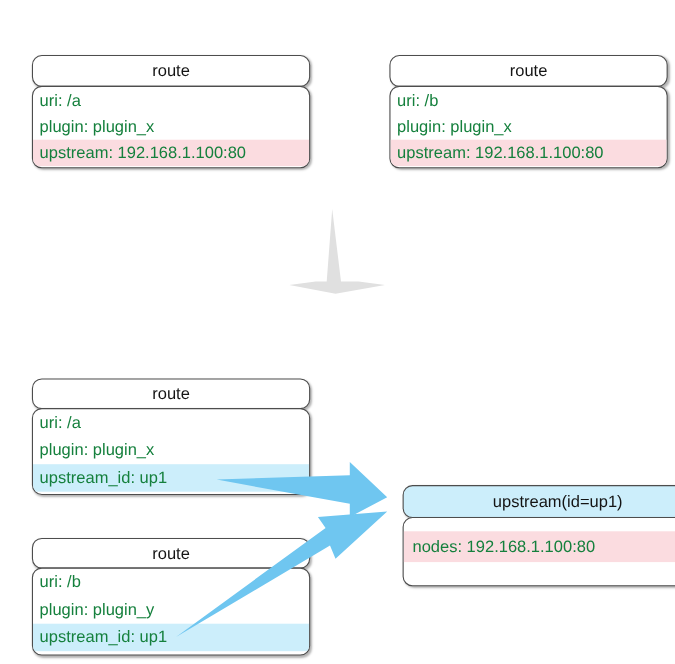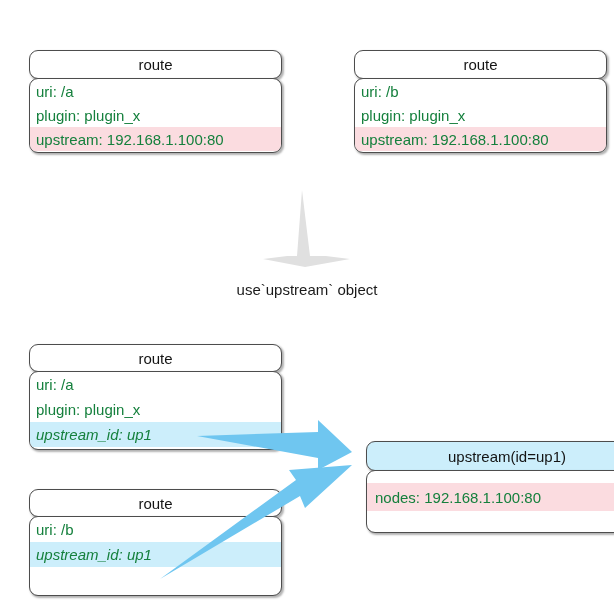--- a/index.html
+++ b/index.html
@@ -53,21 +53,21 @@
   .row {
     box-sizing: border-box;
     padding-left: 6px;
     font-size: 15px;
     color: #15803d;
     display: flex;
     align-items: center;
     white-space: pre;
   }
   .row.pink { background: #fbdce0; }
-  .row.blue { background: #cceefb; font-style: italic; }
+  .row.blue { background: #cceefb; }
   .hdr-blue { background: #cceefb; }
 
   
   #route-a        { left: 13px;  top: 50px; }
   #route-a .ent-header { width: 253px; height: 29px; }
   #route-a .ent-body   { width: 253px; height: 75px; top: 28px; }
 
   #route-b        { left: 338px; top: 50px; }
   #route-b .ent-header { width: 253px; height: 29px; }
   #route-b .ent-body   { width: 253px; height: 75px; top: 28px; }
@@ -95,21 +95,20 @@
     width: 614px; height: 604px;
     pointer-events: none;
   }
 </style>
 </head>
 <body>
 
 <div id="canvas">
 
 
-  <div class="caption" id="caption-mid">use`upstream` object</div>
 
   <svg class="overlay">
     <polygon points="304,190 312,256 328,256 352,259 307,267 265,259 289,256 299,256" fill="#e0e0e0" transform="translate(-2,0)"></polygon>
   </svg>
 
   <div class="entity" id="route-a">
     <div class="ent-header">route</div>
     <div class="ent-body">
       <div class="row r3">uri: /a</div>
       <div class="row r3">plugin: plugin_x</div>
@@ -132,20 +131,21 @@
       <div class="row r3b">uri: /a</div>
       <div class="row r3b">plugin: plugin_x</div>
       <div class="row r3b blue">upstream_id: up1</div>
     </div>
   </div>
 
   <div class="entity" id="route-d">
     <div class="ent-header">route</div>
     <div class="ent-body">
       <div class="row r3b">uri: /b</div>
+      <div class="row r3b">plugin: plugin_y</div>
       <div class="row r3b blue">upstream_id: up1</div>
     </div>
   </div>
 
   <div class="entity" id="upstream-obj">
     <div class="ent-header hdr-blue">upstream(id=up1)</div>
     <div class="ent-body">
       <div class="spacer-sm"></div>
       <div class="row row-nodes pink">nodes: 192.168.1.100:80</div>
     </div>

